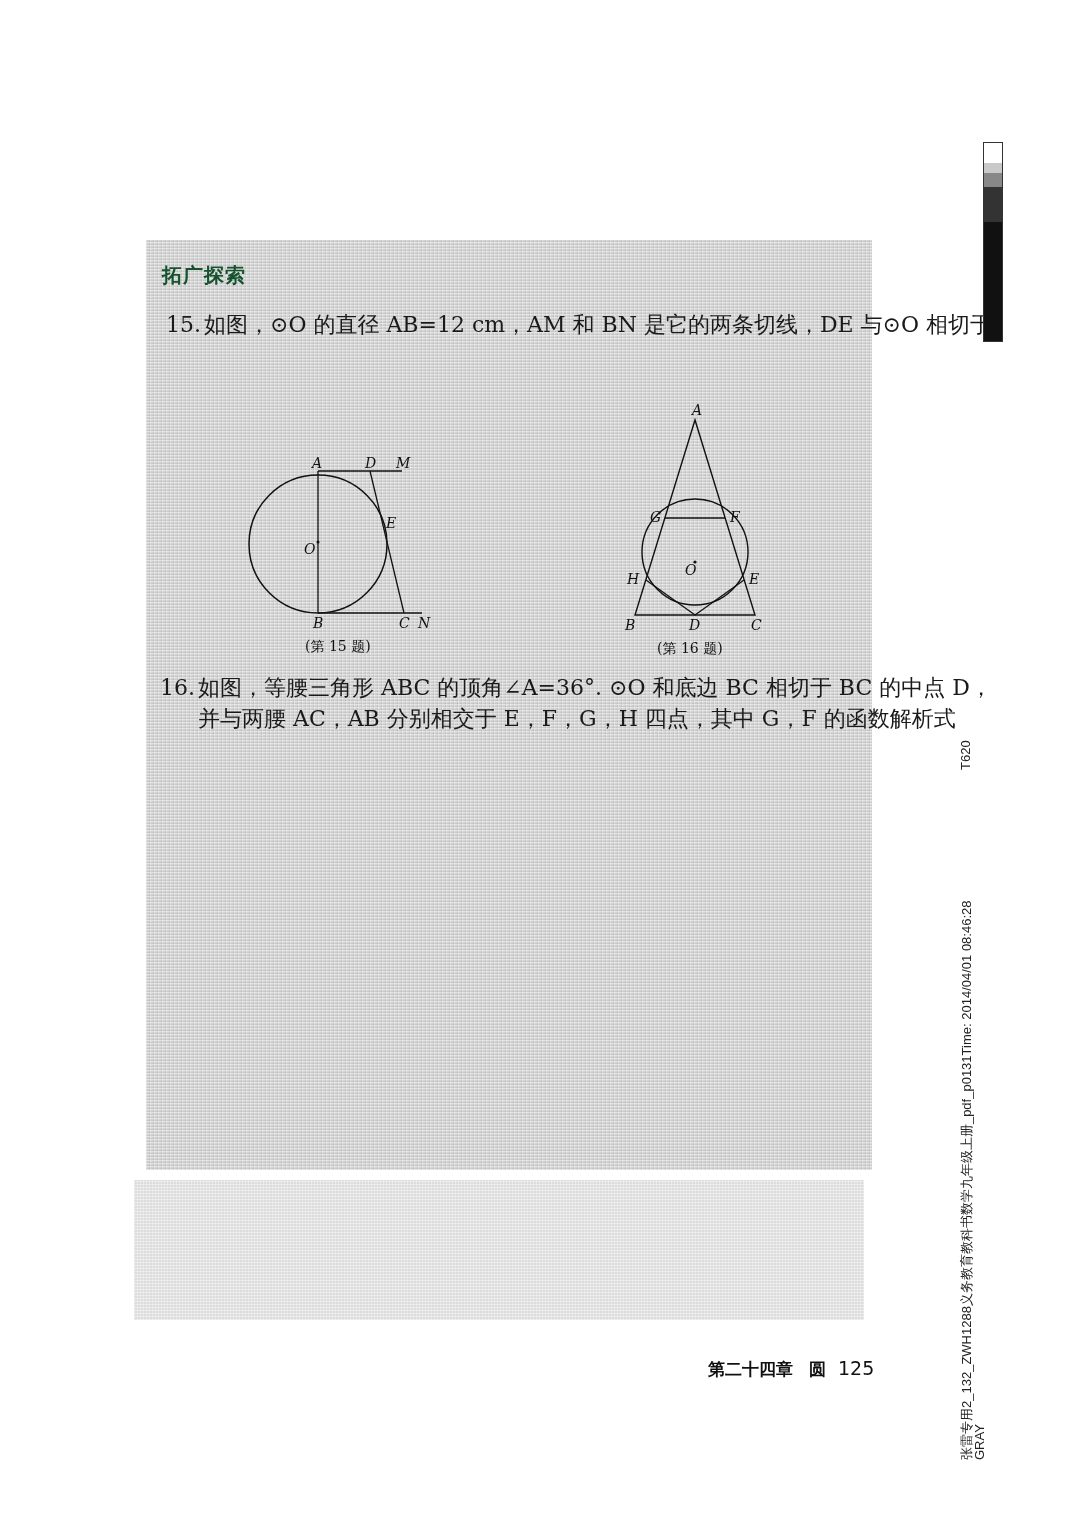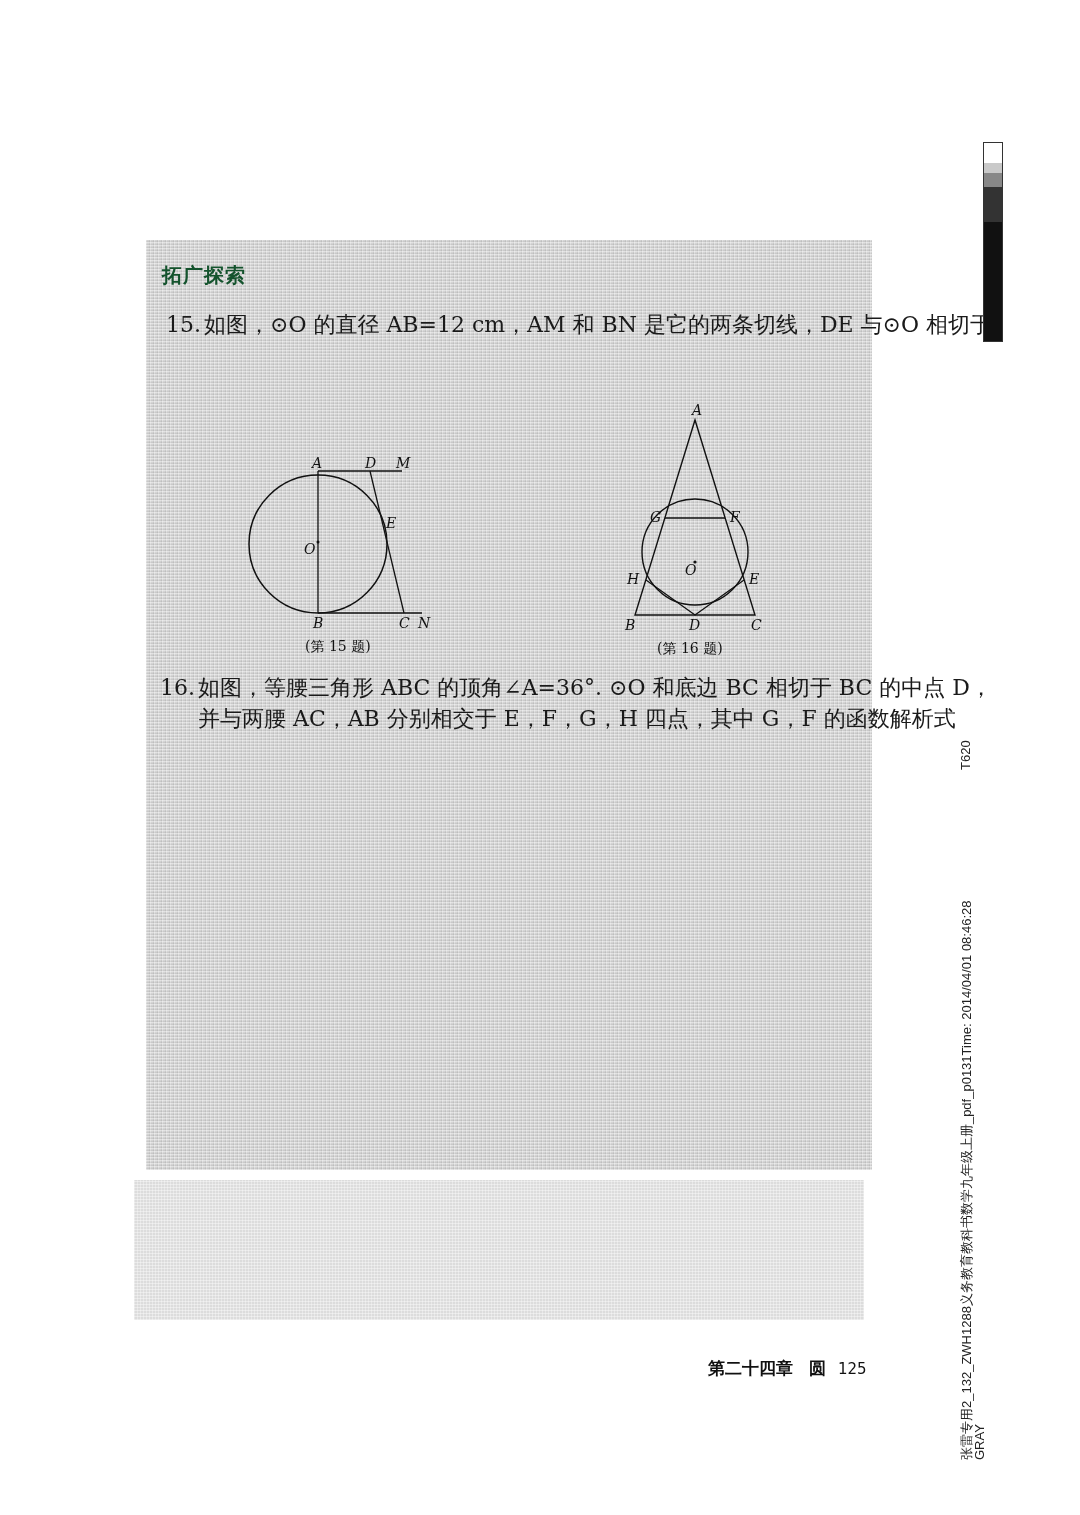--- a/index.html
+++ b/index.html
@@ -33,21 +33,21 @@
   .problem .indent { padding-left: 38px; }
   #p15 { left: 166px; top: 309px; }
   #p16 { left: 160px; top: 672px; }
   .figure { position: absolute; }
   .figure svg text { font-family: "DejaVu Serif", serif; font-style: italic; font-size: 14px; fill: #111; }
   .fig-caption { position: absolute; font-size: 14px; color: #111; }
   .footer {
     position: absolute; left: 708px; top: 1357px; font-family: "DejaVu Sans", sans-serif;
     font-size: 17px; color: #111; font-weight: bold;
   }
-  .footer .pg { margin-left: 12px; font-weight: normal; font-size: 15px; }
+  .footer .pg { margin-left: 12px; font-weight: normal; font-size: 19px; }
   .footer .ch-name { margin-left: 16px; }
   .colorbar {
     position: absolute; left: 983px; top: 142px; width: 18px; height: 198px;
     border: 1px solid #333; background: linear-gradient(#fff 0 10%, #c9c9c9 10% 15%, #888 15% 22%, #333 22% 40%, #111 40% 100%);
   }
   .sidetext {
     position: absolute; font-family: "Liberation Sans", sans-serif; font-size: 13px; color: #222;
     transform-origin: left top; transform: rotate(-90deg); white-space: nowrap;
   }
 </style>

